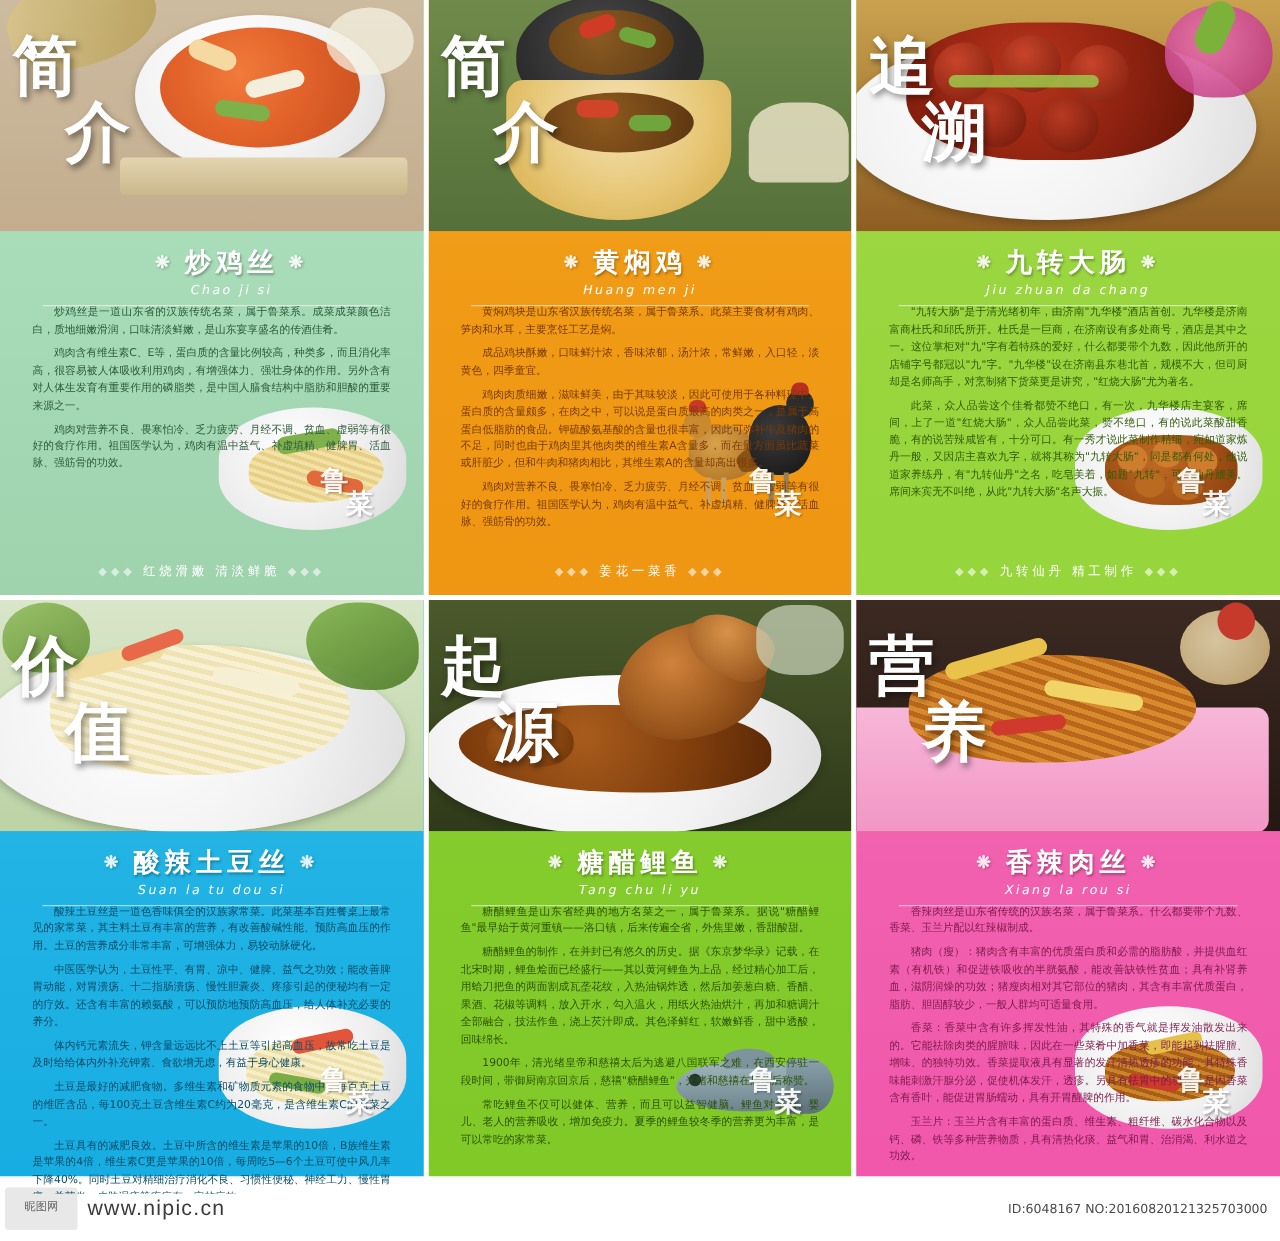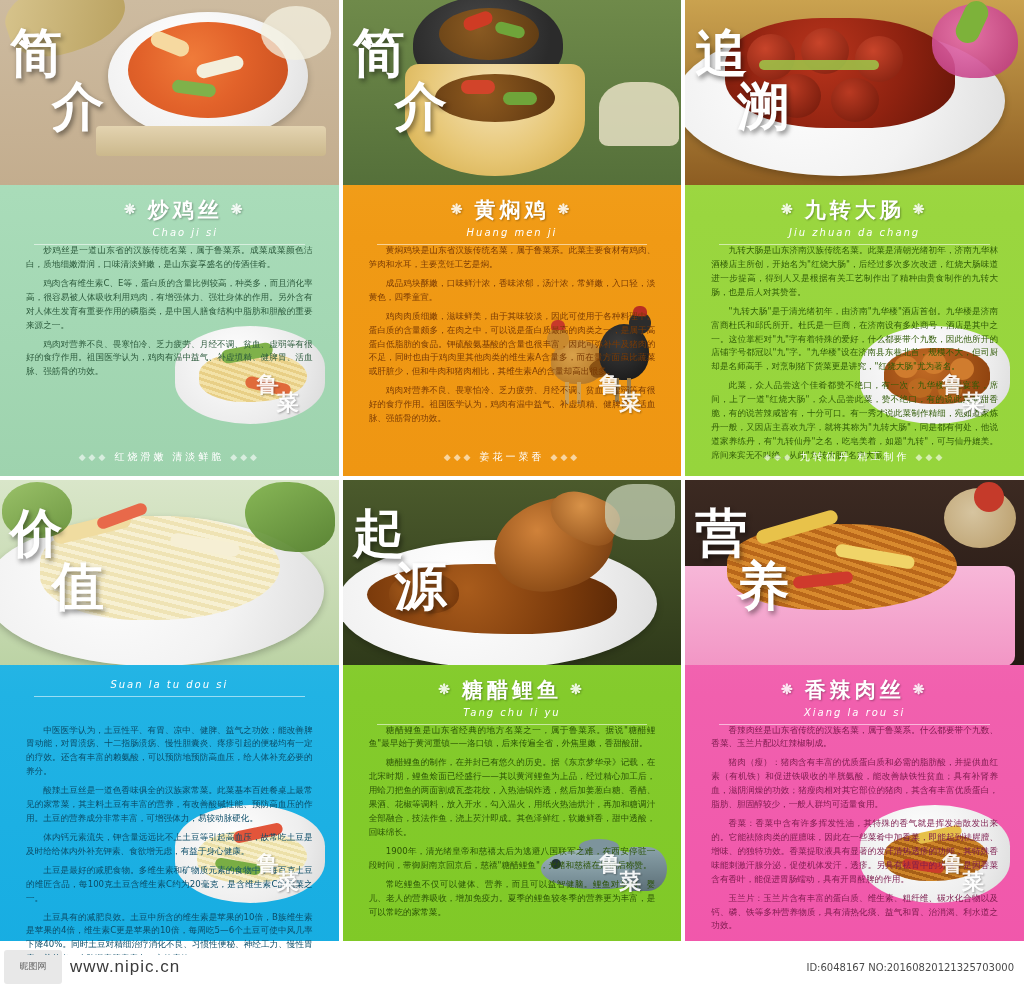--- a/index.html
+++ b/index.html
@@ -205,21 +205,20 @@
         <span class="c2">溯</span>
       </div>
       <div class="headwrap">
         <div class="dishname">
           <span class="deco">❋</span><span>九转大肠</span><span class="deco">❋</span>
         </div>
         <div class="pinyin">Jiu zhuan da chang</div>
         <div class="rule"></div>
       </div>
       <div class="body">
-        <p>九转大肠是山东济南汉族传统名菜。此菜是清朝光绪初年，济南九华林酒楼店主所创，开始名为"红烧大肠"，后经过多次多次改进，红烧大肠味道进一步提高，得到人又是根据有关工艺制作出了精种由贵食制作的九转大肠，也是后人对其赞誉。</p>
         <p>"九转大肠"是于清光绪初年，由济南"九华楼"酒店首创。九华楼是济南富商杜氏和邱氏所开。杜氏是一巨商，在济南设有多处商号，酒店是其中之一。这位掌柜对"九"字有着特殊的爱好，什么都要带个九数，因此他所开的店铺字号都冠以"九"字。"九华楼"设在济南县东巷北首，规模不大，但司厨却是名师高手，对烹制猪下货菜更是讲究，"红烧大肠"尤为著名。</p>
         <p>此菜，众人品尝这个佳肴都赞不绝口，有一次，九华楼店主宴客，席间，上了一道"红烧大肠"，众人品尝此菜，赞不绝口，有的说此菜酸甜香脆，有的说苦辣咸皆有，十分可口。有一秀才说此菜制作精细，宛如道家炼丹一般，又因店主喜欢九字，就将其称为"九转大肠"，同是都有何处，他说道家养练丹，有"九转仙丹"之名，吃皂美着，如题"九转"，可与仙丹媲美。席间来宾无不叫绝，从此"九转大肠"名声大振。</p>
       </div>
       <div class="inset" style="background:radial-gradient(circle at 40% 35%,#ffffff,#efefef 60%,#d8d8d8);">
         <div class="fd" style="left:24px;top:22px;width:106px;height:56px;background:radial-gradient(circle at 40% 35%,#c06a24,#8a3f0d);border-radius:44%;"></div>
         <div class="fd" style="left:34px;top:30px;width:24px;height:22px;background:#d07c2e;"></div>
         <div class="fd" style="left:62px;top:26px;width:24px;height:22px;background:#d07c2e;"></div>
         <div class="fd" style="left:90px;top:32px;width:24px;height:22px;background:#d07c2e;"></div>
         <div class="fd" style="left:48px;top:52px;width:24px;height:20px;background:#bb6a21;"></div>
         <div class="fd" style="left:78px;top:54px;width:24px;height:20px;background:#bb6a21;"></div>
@@ -242,26 +241,29 @@
         <div class="fd" style="left:170px;top:58px;width:70px;height:14px;background:#f6efd4;border-radius:7px;transform:rotate(10deg);"></div>
         <div class="fd" style="left:96px;top:30px;width:52px;height:12px;background:#e8694a;border-radius:6px;transform:rotate(-20deg);"></div>
         <div class="fd" style="right:4px;top:2px;width:90px;height:70px;background:linear-gradient(150deg,#7fb24a,#4e7a26);border-radius:46% 54% 40% 60%;opacity:.9;"></div>
         <div class="fd" style="left:2px;top:2px;width:70px;height:56px;background:linear-gradient(150deg,#8fbb58,#5d8a2c);border-radius:50% 50% 44% 44%;opacity:.85;"></div>
       </div>
       <div class="calli">
         <span class="c1">价</span>
         <span class="c2">值</span>
       </div>
       <div class="headwrap">
+        <div class="dishname">
+          <span class="deco">❋</span><span>酸辣土豆丝</span><span class="deco">❋</span>
+        </div>
         <div class="pinyin">Suan la tu dou si</div>
         <div class="rule"></div>
       </div>
       <div class="body">
+        <p>酸辣土豆丝是一道色香味俱全的汉族家常菜。此菜基本百姓餐桌上最常见的家常菜，其主料土豆有丰富的营养，有改善酸碱性能、预防高血压的作用。土豆的营养成分非常丰富，可增强体力，易较动脉硬化。</p>
         <p>中医医学认为，土豆性平、有胃、凉中、健脾、益气之功效；能改善脾胃动能，对胃溃疡、十二指肠溃疡、慢性胆囊炎、疼疹引起的便秘均有一定的疗效。还含有丰富的赖氨酸，可以预防地预防高血压，给人体补充必要的养分。</p>
-        <p>酸辣土豆丝是一道色香味俱全的汉族家常菜。此菜基本百姓餐桌上最常见的家常菜，其主料土豆有丰富的营养，有改善酸碱性能、预防高血压的作用。土豆的营养成分非常丰富，可增强体力，易较动脉硬化。</p>
         <p>体内钙元素流失，钾含量远远比不上土豆等引起高血压，故常吃土豆是及时给给体内外补充钾素、食欲增无虑，有益于身心健康。</p>
         <p>土豆是最好的减肥食物。多维生素和矿物质元素的食物中，每百克土豆的维匠含品，每100克土豆含维生素C约为20毫克，是含维生素C的蔬菜之一。</p>
         <p>土豆具有的减肥良效。土豆中所含的维生素是苹果的10倍，B族维生素是苹果的4倍，维生素C更是苹果的10倍，每周吃5—6个土豆可使中风几率下降40%。同时土豆对精细治疗消化不良、习惯性便秘、神经工力、慢性胃痛、关节炎、皮肤湿疹等疾病有一定的疗效。</p>
       </div>
       <div class="inset" style="background:radial-gradient(circle at 40% 35%,#ffffff,#eeeeee 60%,#d6d6d6);">
         <div class="noodle" style="left:22px;top:26px;width:110px;height:52px;background:repeating-linear-gradient(16deg,#f6eec8 0 3px,#ece0a8 3px 6px);"></div>
         <div class="fd" style="left:58px;top:22px;width:50px;height:12px;background:#e2553a;border-radius:6px;transform:rotate(-12deg);"></div>
         <div class="fd" style="left:40px;top:56px;width:46px;height:11px;background:#79ad44;border-radius:6px;transform:rotate(10deg);"></div>
       </div>
       <div class="stamp">

